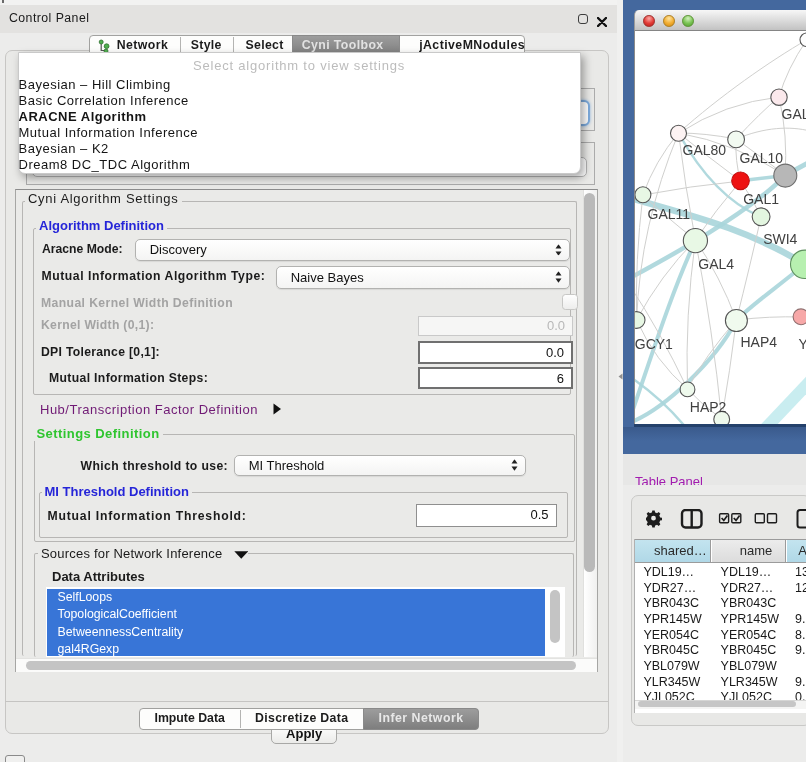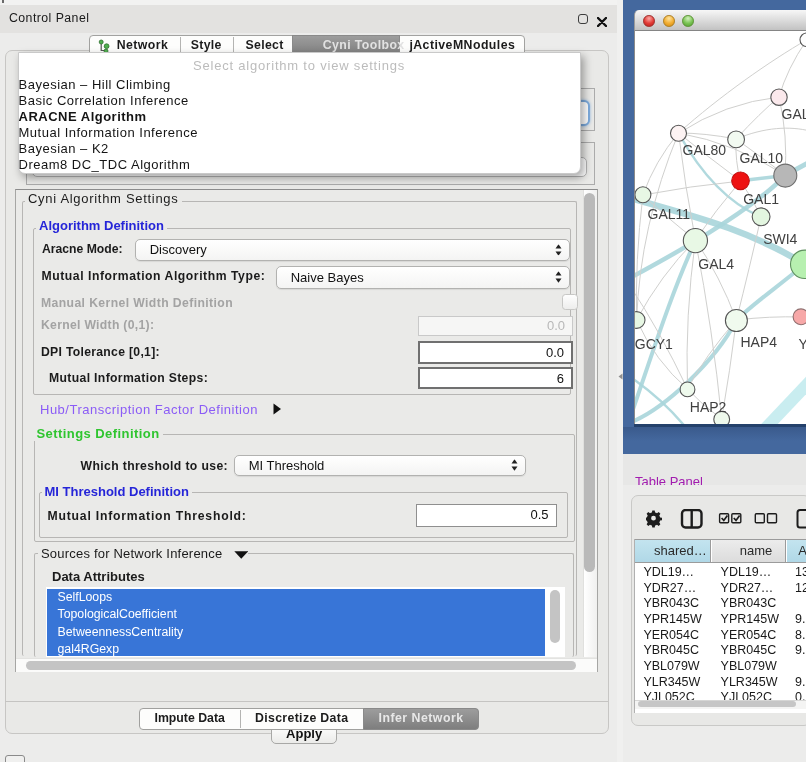--- a/index.html
+++ b/index.html
@@ -45,22 +45,22 @@
   <div class="abs" style="left:232.8px;top:37px;width:1px;height:16.5px;background:#b4b4b2;"></div>
   <svg class="abs" style="left:98px;top:39px;" width="13" height="14" viewBox="0 0 13 14">
     <path d="M3.2 4.5 L3.2 11.5 L7 11.5" stroke="#555" stroke-width="1.2" fill="none"></path>
     <circle cx="3.2" cy="3" r="2" fill="#51b151" stroke="#2d6e2d" stroke-width="0.8"></circle>
     <circle cx="8.6" cy="7.2" r="2.4" fill="#51b151" stroke="#2d6e2d" stroke-width="0.8"></circle>
     <circle cx="8" cy="12" r="2" fill="#51b151" stroke="#2d6e2d" stroke-width="0.8"></circle>
   </svg>
   <div class="abs tabtext" style="left:109.5px;top:35px;width:66px;height:20.5px;line-height:20.5px;text-align:center;letter-spacing:0.4px;">Network</div>
   <div class="abs tabtext" style="left:179.6px;top:35px;width:53.2px;height:20.5px;line-height:20.5px;text-align:center;letter-spacing:0.3px;">Style</div>
   <div class="abs tabtext" style="left:234.8px;top:35px;width:59.6px;height:20.5px;line-height:20.5px;text-align:center;letter-spacing:0.3px;">Select</div>
-  <div class="abs tabtext" style="left:310px;top:35px;width:107.3px;height:20.5px;line-height:20.5px;text-align:center;letter-spacing:0.4px;color:#e2e2e2;">Cyni Toolbox</div>
-  <div class="abs tabtext" style="left:399.7px;top:35px;width:125.3px;height:20.5px;line-height:20.5px;text-align:center;letter-spacing:0.45px;">jActiveMNodules</div>
+  <div class="abs tabtext" style="left:289px;top:35px;width:107.3px;height:20.5px;line-height:20.5px;text-align:center;letter-spacing:0.4px;color:#e2e2e2;">Cyni Toolbox</div>
+  <div class="abs tabtext" style="left:399.7px;top:35px;width:125.3px;height:20.5px;line-height:20.5px;text-align:right;letter-spacing:0.45px;">jActiveMNodules</div>
 
   <div class="abs" style="left:26px;top:87.5px;width:568.5px;height:43.5px;border:1px solid #ababab;"></div>
   <div class="abs" style="left:32px;top:99.5px;width:558px;height:26px;background:#fff;border:2.5px solid #7dabdd;border-radius:6px;box-shadow:0 0 3px #8db8e4;">
     <svg class="arrows" viewBox="0 0 8 13">
         <path d="M4 0 L7.4 4.7 L0.6 4.7 Z" fill="#333"></path>
         <path d="M4 13 L7.4 8.3 L0.6 8.3 Z" fill="#333"></path>
       </svg>
   </div>
   <div class="abs" style="left:26px;top:141.5px;width:568.5px;height:43.5px;border:1px solid #ababab;"></div>
   <div class="abs" style="left:32px;top:156.5px;width:555px;height:20px;background:#fff;border:1px solid #b4b4b4;border-radius:5px;"></div>
@@ -101,21 +101,21 @@
 
   <div class="abs dlbl" style="left:41px;top:318px;letter-spacing:0.3px;">Kernel Width (0,1):</div>
   <div class="abs dfield" style="left:417.5px;top:315.5px;width:155.5px;height:20px;">0.0</div>
 
   <div class="abs lbl" style="left:41px;top:345px;letter-spacing:0.3px;">DPI Tolerance [0,1]:</div>
   <div class="abs field" style="left:417.5px;top:341px;width:155.5px;height:22.5px;">0.0</div>
 
   <div class="abs lbl" style="left:41px;top:370.5px;letter-spacing:0.35px;padding-left:8px;">Mutual Information Steps:</div>
   <div class="abs field" style="left:417.5px;top:366.5px;width:155.5px;height:22.5px;">6</div>
 
-  <div class="abs" style="left:40px;top:401.5px;font-size:13px;color:#8b5cf6;letter-spacing:0.5px;">Hub/Transcription Factor Definition</div>
+  <div class="abs" style="left:40px;top:401.5px;font-size:13px;color:#701a75;letter-spacing:0.5px;">Hub/Transcription Factor Definition</div>
   <svg class="abs" style="left:273px;top:402.5px;" width="9" height="12" viewBox="0 0 9 12">
       <path d="M0.5 0.5 L8 6 L0.5 11.5 Z" fill="#111"></path>
     </svg>
 
   <div class="abs groupbox" style="left:33.5px;top:434px;width:541px;height:107.5px;"></div>
   <div class="abs gtitle" style="left:33.5px;top:426px;color:#2fc52f;font-weight:bold;letter-spacing:0.43px;">Settings Definition</div>
 
   <div class="abs lbl" style="left:80.5px;top:458.5px;letter-spacing:0.38px;">Which threshold to use:</div>
   <div class="abs combo" style="left:233.7px;top:454.5px;width:292.3px;height:21.5px;padding-left:48px;">
     <span class="ct">MI Threshold</span>

